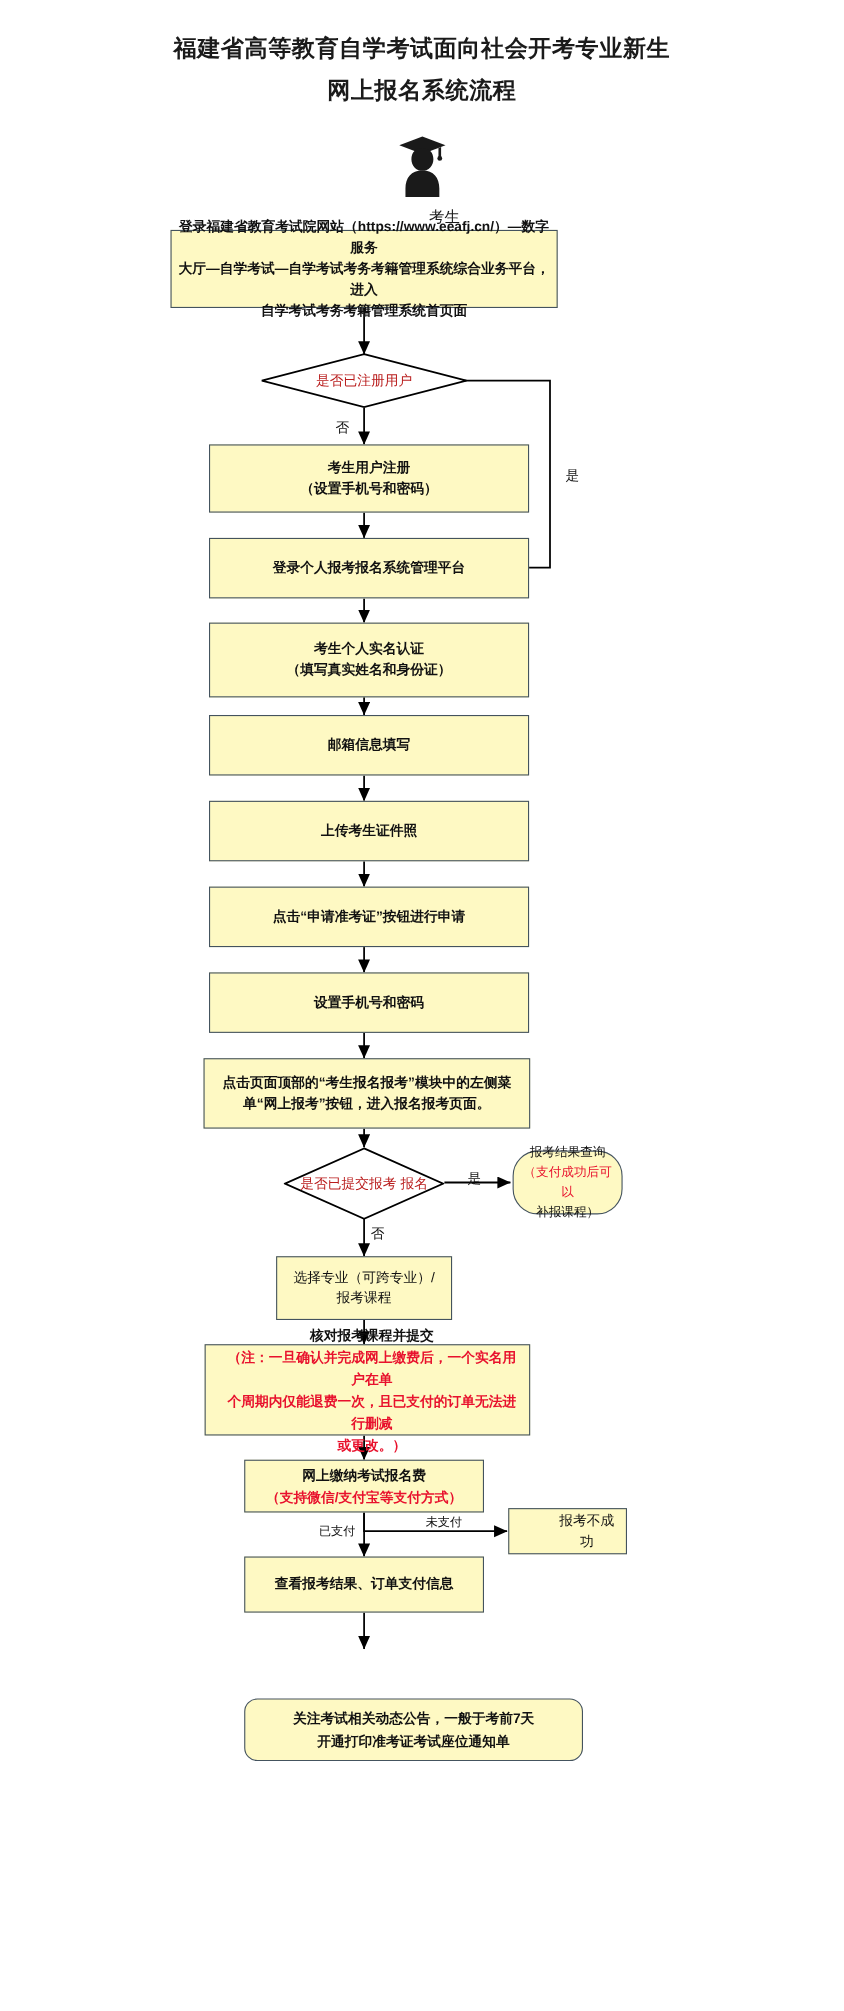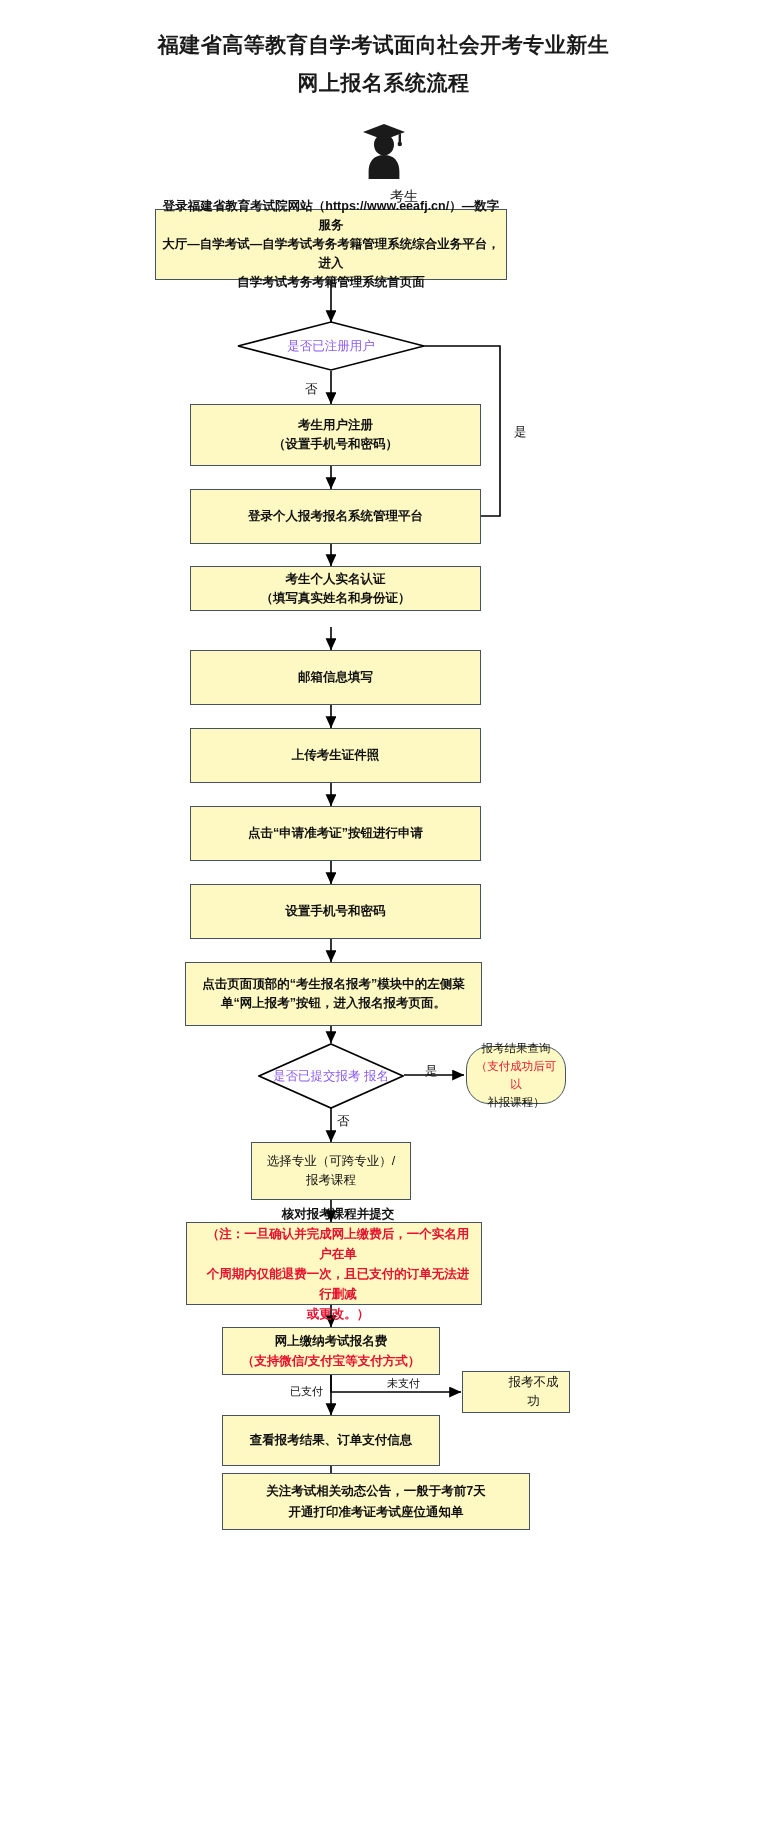--- a/index.html
+++ b/index.html
@@ -88,21 +88,21 @@
     align-items: center;
     justify-content: center;
   }
   .decision .dlabel {
     position: relative;
     z-index: 2;
     text-align: center;
     font-size: 12.5px;
     font-weight: 400;
     line-height: 21px;
-    color: #8b5cf6;
+    color: #b91c1c;
   }
   .decision svg {
     position: absolute;
     top: 0; left: 0;
     width: 100%;
     height: 100%;
   }
 
   .edge-label {
     position: absolute;
@@ -213,21 +213,21 @@
       <span class="ln">（设置手机号和密码）</span>
     </div>
   </div>
 
   <div class="node" style="left:190px; top:489px; width:291px; height:55px;">
     <div class="inner">
       <span class="ln">登录个人报考报名系统管理平台</span>
     </div>
   </div>
 
-  <div class="node" style="left:190px; top:566px; width:291px; height:45px;justify-content:flex-end;">
+  <div class="node" style="left:190px; top:566px; width:291px; height:68px;justify-content:flex-end;">
     <div class="inner">
       <span class="ln">考生个人实名认证</span>
       <span class="ln">（填写真实姓名和身份证）</span>
     </div>
   </div>
 
   <div class="node" style="left:190px; top:650px; width:291px; height:55px;">
     <div class="inner">
       <span class="ln">邮箱信息填写</span>
     </div>
@@ -308,20 +308,20 @@
       <span class="ln">报考不成功</span>
     </div>
   </div>
 
   <div class="node" style="left:222px; top:1415px; width:218px; height:51px;">
     <div class="inner">
       <span class="ln">查看报考结果、订单支付信息</span>
     </div>
   </div>
 
-  <div class="node" style="left:222px; top:1473px; width:308px; height:57px; line-height:21px;">
+  <div class="node" style="left:222px; top:1544px; width:308px; height:57px; line-height:21px;border-radius:12px;">
     <div class="inner">
       <span class="ln">关注考试相关动态公告，一般于考前7天</span>
       <span class="ln">开通打印准考证考试座位通知单</span>
     </div>
   </div>
 
 </div>
 
 </body></html>

